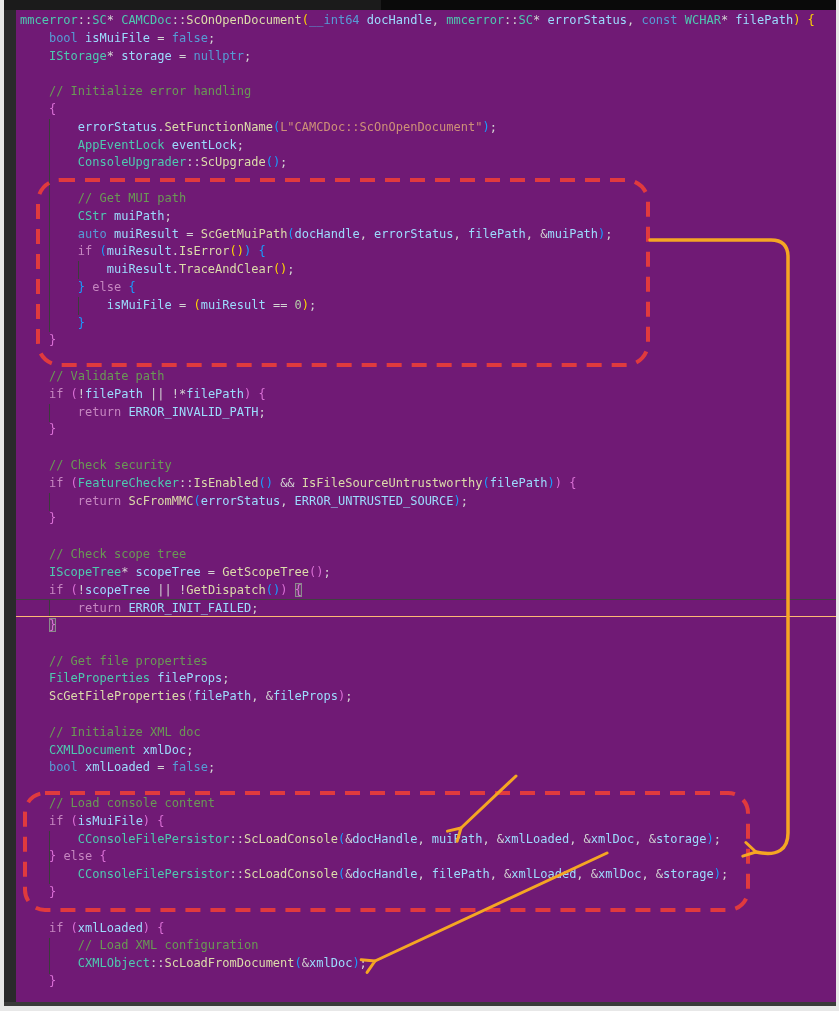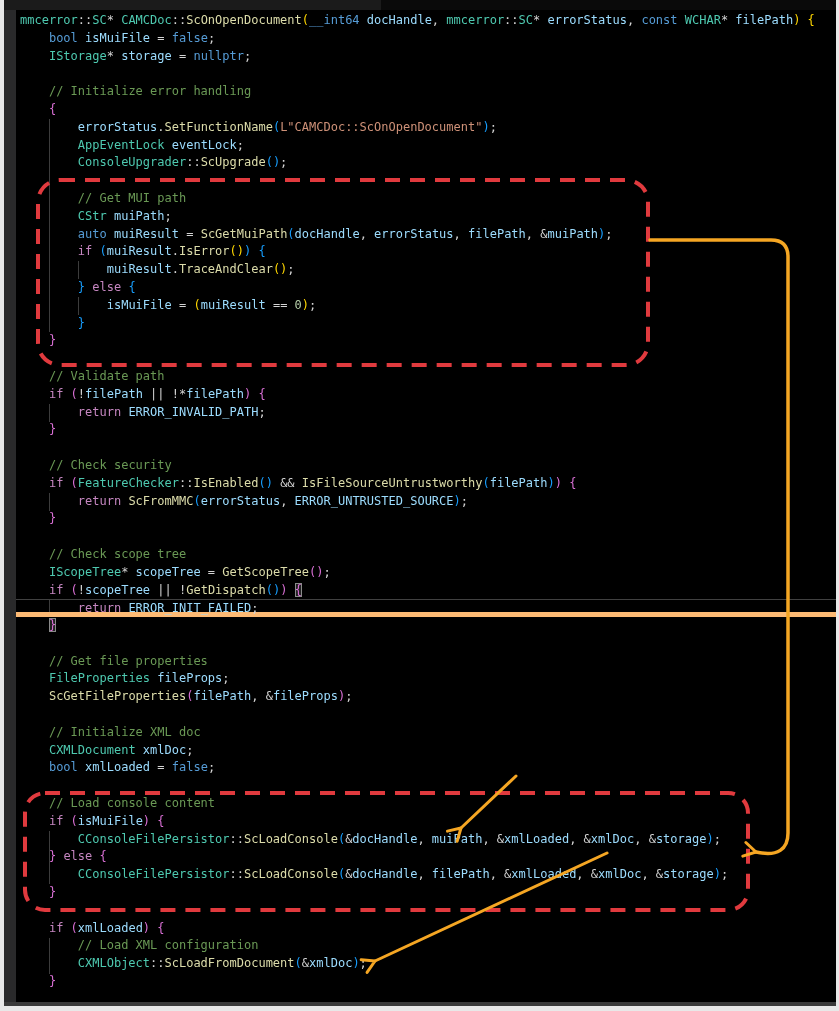--- a/index.html
+++ b/index.html
@@ -1,26 +1,26 @@
 <!DOCTYPE html>
 <html><head>
 <meta charset="utf-8">
 <style>
   html,body{margin:0;padding:0}
   body{width:839px;height:1011px;position:relative;overflow:hidden;background:#e8e8e8;
        font-family:"DejaVu Sans Mono",monospace}
-  .frame{position:absolute;left:4px;top:0;right:3px;bottom:5px;background:#000000;overflow:hidden}
+  .frame{position:absolute;left:4px;top:0;right:3px;bottom:5px;background:#701a75;overflow:hidden}
   .topbar{position:absolute;left:0;top:0;right:0;height:10px;background:#0a0a0a}
   .topbar-left{position:absolute;left:0;top:0;width:377px;height:10px;background:#1b1b1b}
   .gutter-strip{position:absolute;left:0;top:10px;bottom:0;width:12px;background:#2a2a2b}
   .bottom-strip{position:absolute;left:0;bottom:0;right:0;height:4px;background:#3a3a3a}
   .code{position:absolute;left:12px;top:12px;right:0;bottom:4px;z-index:2;
         font-size:12px;line-height:17.8px;white-space:pre;color:#d4d4d4}
   .line{height:17.8px;padding-left:4px}
-  .line.cur{box-sizing:border-box;border-top:1px solid #414141;border-bottom:5px solid #fdba74}
+  .line.cur{box-sizing:border-box;border-top:1px solid #414141;border-bottom:1px solid #fdba74}
   .tk-c{color:#6A9955}.tk-k{color:#569CD6}.tk-f{color:#C586C0}.tk-t{color:#4EC9B0}
   .tk-m{color:#DCDCAA}.tk-v{color:#9CDCFE}.tk-s{color:#CE9178}.tk-n{color:#B5CEA8}
   .tk-p{color:#D4D4D4}.tk-g{color:#FFD700}.tk-q{color:#DA70D6}.tk-u{color:#179FFF}
   .tk-x{color:#DA70D6;background:rgba(120,120,120,.28);box-shadow:inset 0 0 0 1px #8a8a8a}
   .guide{position:absolute;width:1px;background:#3c3c3c;z-index:1}
   .overlay{position:absolute;left:0;top:0;width:839px;height:1011px;z-index:5;pointer-events:none}
 </style>
 </head>
 <body>
 

